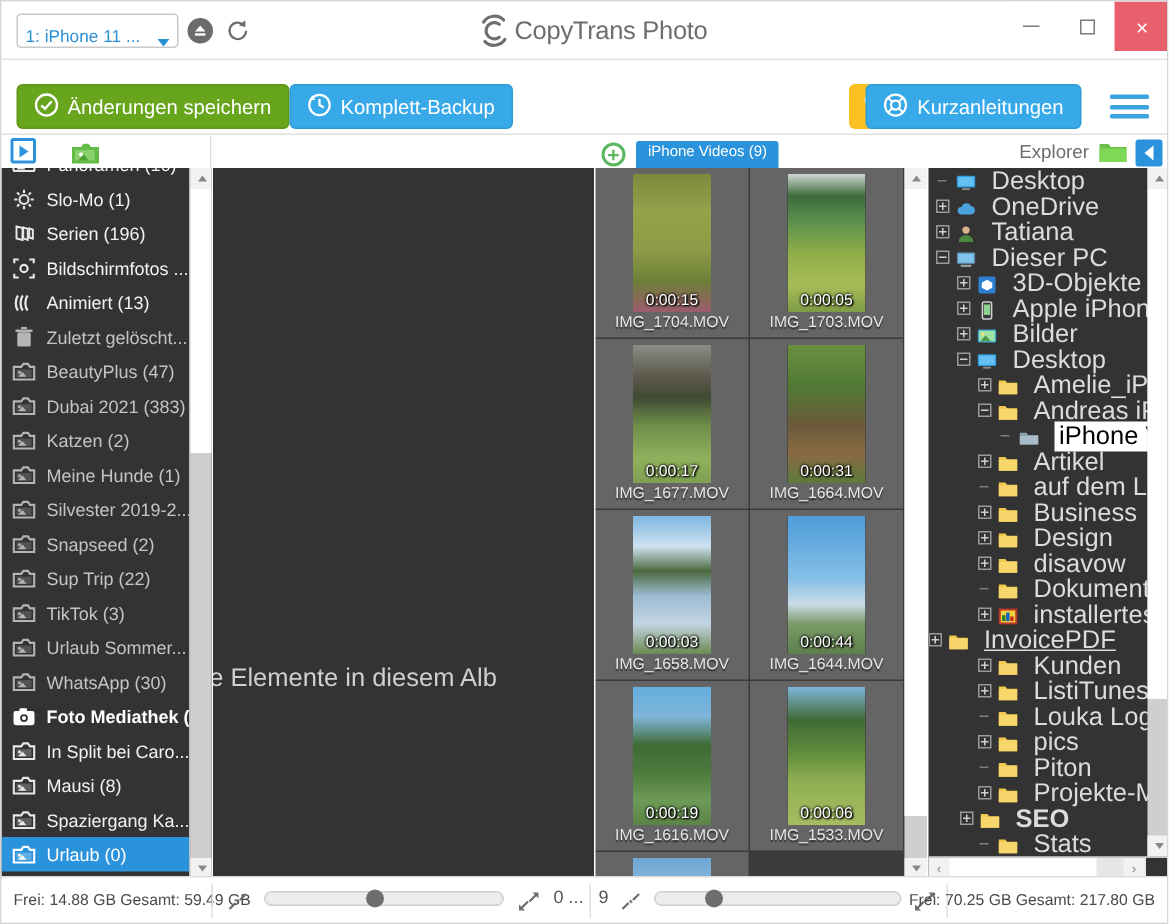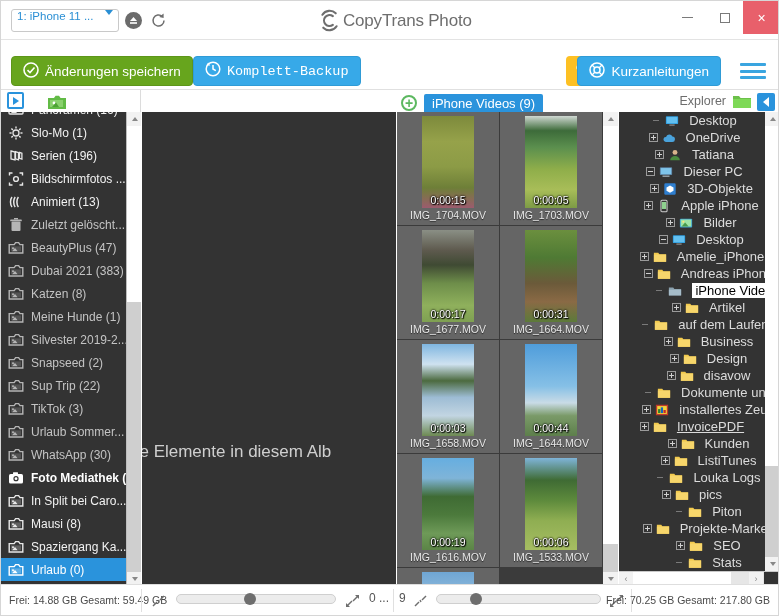--- a/index.html
+++ b/index.html
@@ -22,21 +22,21 @@
   .titlebar {
     position: absolute; left:0; top:0; width: 779px; height: 39px;
     background: #ffffff;
     border-bottom: 1px solid #e3e3e3;
   }
   .device-select {
     position: absolute; left: 10px; top: 8px;
     width: 108px; height: 23px;
     border: 1px solid #c9c9c9; border-radius: 3px;
     background: #fff;
-    display: flex; align-items: flex-start;
+    display: flex; align-items: flex-end;
     padding: 0 5px;
     cursor: pointer;
   }
   .device-select .lbl {
     font-size: 11.5px; color: #2a8fd4; flex: 1; white-space: nowrap; overflow: hidden;
   }
   .chev {
     width: 0; height: 0; border-left: 4px solid transparent;
     border-right: 4px solid transparent; border-top: 5px solid #2a8fd4;
     margin-left: 3px;
@@ -75,21 +75,21 @@
     position: absolute; left:0; top: 39px; width: 779px; height: 50px;
     background: #ffffff; border-bottom: 1px solid #e0e0e0;
   }
   .btn {
     position: absolute; display:flex; align-items:center; gap: 6px;
     border-radius: 4px; cursor: pointer; color:#fff;
     font-size: 13.5px; padding: 0 11px; height: 30px;
     white-space: nowrap;
   }
   .btn-save { left: 10px; top: 55px; background: #67a51d; border: 1px solid #5d9619; }
-  .btn-backup { left: 192px; top: 55px; background: #37a9e8; border: 1px solid #2f9bd6; font-family: Liberation Mono, monospace; }
+  .btn-backup { left: 192px; top: 55px; background: #37a9e8; border: 1px solid #2f9bd6; }
   .btn-guides { right: 57px; top: 55px; background: #37a9e8; border: 1px solid #2f9bd6; }
   .btn-bulb {
     position:absolute; right: 182px; top: 55px; width: 30px; height: 30px;
     background: #fdc023; border-radius:4px; cursor:pointer;
     display:flex; align-items:center; justify-content:center;
   }
   .hamburger {
     position:absolute; right: 12px; top: 59px; width: 26px; height: 22px;
     cursor:pointer; display:flex; flex-direction:column; justify-content:space-between; padding: 3px 0;
   }
@@ -114,21 +114,21 @@
   .icon-album-tab { position:absolute; left: 45px; top: 92px; cursor:pointer; }
 
   .plus-tab {
     position:absolute; left: 400px; top: 94px; width:16px; height:16px;
     border-radius:50%; border: 2px solid #5cb860; cursor:pointer;
     display:flex; align-items:center; justify-content:center;
     color:#5cb860; font-size: 14px; line-height: 1; font-weight: bold;
   }
   .tab-active {
     position:absolute; left: 423px; top: 93px; height: 19px;
-    background: #2a93dc; color:#fff; font-size: 13px;
+    background: #2a93dc; color:#fff; font-size: 10px;
     padding: 2px 8px 0 8px; border-radius: 2px 2px 0 0; cursor:pointer;
     white-space: nowrap;
   }
   .explorer-label {
     position: absolute; right: 52px; top: 93px;
     font-size: 12.5px; color:#6d6d6d;
   }
   .explorer-folder { position:absolute; right: 26px; top: 93px; cursor:pointer; }
   .explorer-collapse {
     position:absolute; right: 3px; top: 92px; width: 18px; height: 18px;
@@ -223,21 +223,21 @@
   }
 
   
   .tree {
     position:absolute; left: 618px; top: 111px; width: 161px; height: 474px;
     background: #333333; overflow:hidden;
   }
   .tree-inner { position:absolute; left:0; top:0; width: 146px; }
   .tr {
     height: 17px; display:flex; align-items:center; cursor:pointer;
-    color:#dcdcdc; font-size: 13px; white-space: nowrap; justify-content: center;
+    color:#dcdcdc; font-size: 17px; white-space: nowrap;
   }
   .exp {
     width: 9px; height: 9px; border: 1px solid #9a9a9a; background:#333;
     margin-right: 4px; flex:0 0 9px; position:relative; cursor:pointer;
   }
   .exp::before {
     content:""; position:absolute; left:1px; top:3px; width:5px; height:1px; background:#cfcfcf;
   }
   .exp.plus::after {
     content:""; position:absolute; left:3px; top:1px; width:1px; height:5px; background:#cfcfcf;
@@ -514,21 +514,21 @@
         </div>
         <div class="sb-item">
           <span style="flex: 0 0 16px; height: 16px; display: block;">
             <svg class="sb-icon" width="16" height="16" viewBox="0 0 16 16">
               <path d="M1.2 4.6h5l1.4-2h3L12 4.6h2.8v8.4H1.2z" fill="none" stroke="#b5b5b5" stroke-width="1.4"></path>
               <rect x="3" y="6.4" width="10" height="5" fill="#b5b5b5" opacity="0.25"></rect>
               <circle cx="5" cy="8.2" r="1" fill="#b5b5b5"></circle>
               <polygon points="4,11.2 7,8 9.6,11.2" fill="#b5b5b5"></polygon>
             </svg>
           </span>
-          <span>Katzen  (8)</span>
+          <span>Katzen  (2)</span>
         </div>
         <div class="sb-item">
           <span style="flex: 0 0 16px; height: 16px; display: block;">
             <svg class="sb-icon" width="16" height="16" viewBox="0 0 16 16">
               <path d="M1.2 4.6h5l1.4-2h3L12 4.6h2.8v8.4H1.2z" fill="none" stroke="#b5b5b5" stroke-width="1.4"></path>
               <rect x="3" y="6.4" width="10" height="5" fill="#b5b5b5" opacity="0.25"></rect>
               <circle cx="5" cy="8.2" r="1" fill="#b5b5b5"></circle>
               <polygon points="4,11.2 7,8 9.6,11.2" fill="#b5b5b5"></polygon>
             </svg>
           </span>
@@ -935,21 +935,21 @@
           <span class="tr-lbl">ListiTunes</span>
         </div>
         <div class="tr" style="padding-left: 33px;">
           <span class="exp none"></span>
           <span style="flex: 0 0 14px; height: 14px; margin-right: 5px; display: block;"><svg class="tr-ic" viewBox="0 0 16 16">
               <path d="M1 3h5l1.3 1.8H15V13.5H1z" fill="#f2c94c"></path>
               <path d="M1 5.2h14V13.5H1z" fill="#f7d66b"></path>
             </svg></span>
           <span class="tr-lbl">Louka Logs</span>
         </div>
-        <div class="tr" style="">
+        <div class="tr" style="padding-left: 33px;">
           <span class="exp plus"></span>
           <span style="flex: 0 0 14px; height: 14px; margin-right: 5px; display: block;"><svg class="tr-ic" viewBox="0 0 16 16">
               <path d="M1 3h5l1.3 1.8H15V13.5H1z" fill="#f2c94c"></path>
               <path d="M1 5.2h14V13.5H1z" fill="#f7d66b"></path>
             </svg></span>
           <span class="tr-lbl">pics</span>
         </div>
         <div class="tr" style="padding-left: 33px;">
           <span class="exp none"></span>
           <span style="flex: 0 0 14px; height: 14px; margin-right: 5px; display: block;"><svg class="tr-ic" viewBox="0 0 16 16">
@@ -959,21 +959,21 @@
           <span class="tr-lbl">Piton</span>
         </div>
         <div class="tr" style="padding-left: 33px;">
           <span class="exp plus"></span>
           <span style="flex: 0 0 14px; height: 14px; margin-right: 5px; display: block;"><svg class="tr-ic" viewBox="0 0 16 16">
               <path d="M1 3h5l1.3 1.8H15V13.5H1z" fill="#f2c94c"></path>
               <path d="M1 5.2h14V13.5H1z" fill="#f7d66b"></path>
             </svg></span>
           <span class="tr-lbl">Projekte-Marketi</span>
         </div>
-        <div class="tr" style="padding-left: 33px;">
+        <div class="tr" style="padding-left: 21px; font-weight: bold;">
           <span class="exp plus"></span>
           <span style="flex: 0 0 14px; height: 14px; margin-right: 5px; display: block;"><svg class="tr-ic" viewBox="0 0 16 16">
               <path d="M1 3h5l1.3 1.8H15V13.5H1z" fill="#f2c94c"></path>
               <path d="M1 5.2h14V13.5H1z" fill="#f7d66b"></path>
             </svg></span>
           <span class="tr-lbl">SEO</span>
         </div>
         <div class="tr" style="padding-left: 33px;">
           <span class="exp none"></span>
           <span style="flex: 0 0 14px; height: 14px; margin-right: 5px; display: block;"><svg class="tr-ic" viewBox="0 0 16 16">

